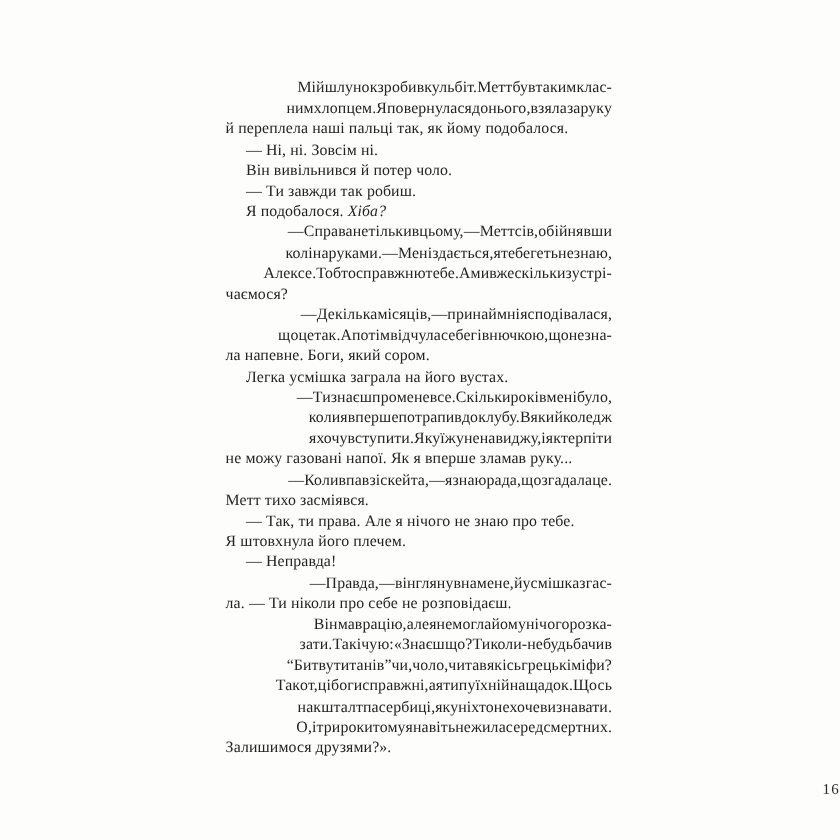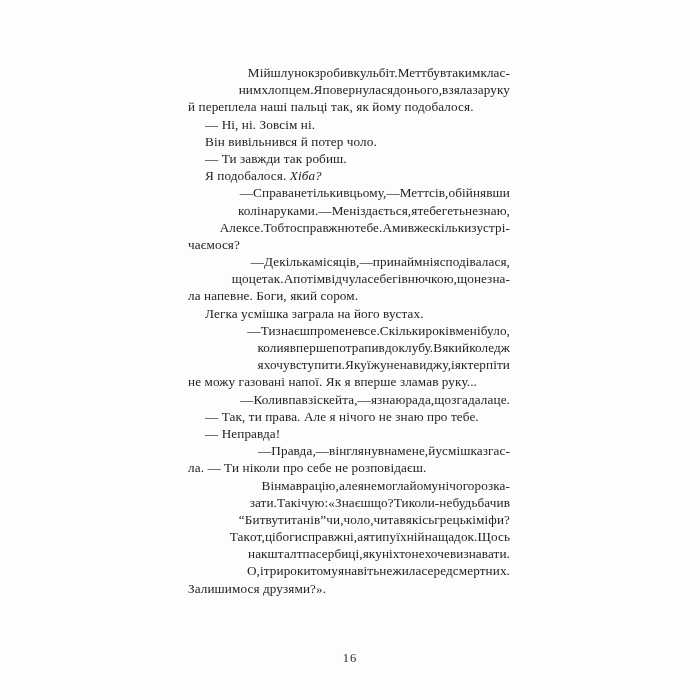--- a/index.html
+++ b/index.html
@@ -46,21 +46,21 @@
     padding-left: 17px;
   }
   .line i {
     font-style: italic;
   }
   .page-number {
     position: absolute;
     left: 0;
     top: 651px;
     width: 700px;
-    text-align: center;
+    text-align: right;
     font-size: 12.5px;
     letter-spacing: 1px;
     color: #2a2a2a;
   }
 </style>
 </head>
 <body>
 
 <div class="page">
   <div class="text-block">
@@ -192,21 +192,23 @@
         <span>зі</span>
         <span>скейта,</span>
         <span>—</span>
         <span>я</span>
         <span>знаю</span>
         <span>рада,</span>
         <span>що</span>
         <span>згадала</span>
         <span>це.</span>
       </div>
+      <div class="line">Метт тихо засміявся.</div>
       <div class="line indent">— Так, ти права. Але я нічого не знаю про тебе.</div>
+      <div class="line">Я штовхнула його плечем.</div>
       <div class="line indent">— Неправда!</div>
       <div class="line indent stretch">
         <span>—</span>
         <span>Правда,</span>
         <span>—</span>
         <span>він</span>
         <span>глянув</span>
         <span>на</span>
         <span>мене,</span>
         <span>й</span>

